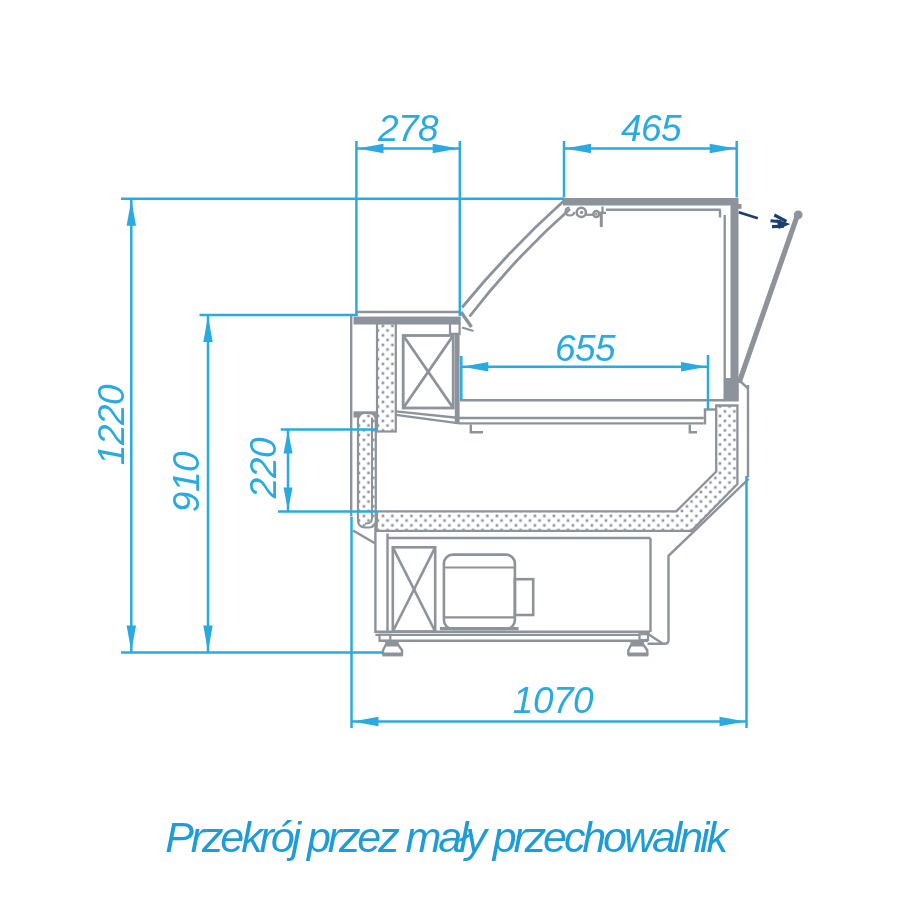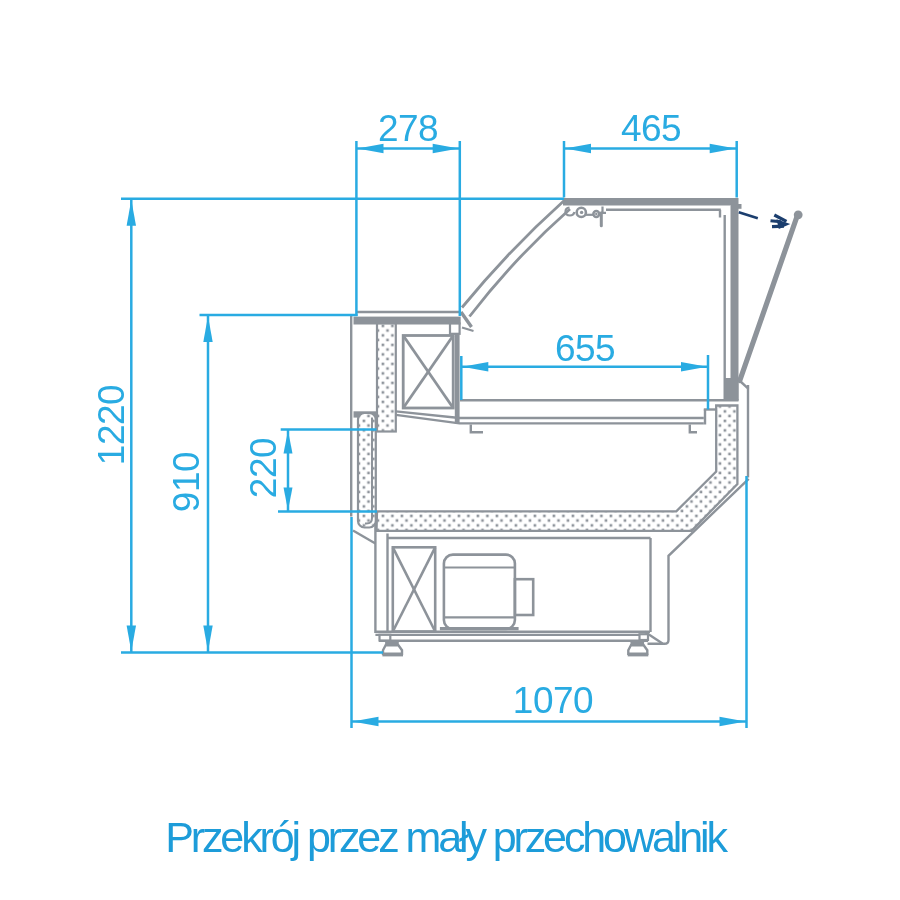--- a/index.html
+++ b/index.html
@@ -1,16 +1,16 @@
 <!DOCTYPE html>
 <html><head>
 <meta charset="utf-8">
 <style>
   html,body{margin:0;padding:0;background:#ffffff;}
-  .wrap{width:900px;height:900px;position:relative;background:#fff;}
+  .wrap{width:900px;height:900px;position:relative;background:#fff;font-style:italic;}
   text{font-family:"Liberation Sans", sans-serif;}
 </style>
 </head>
 <body>
 <div class="wrap">
 <svg width="900" height="900" viewBox="0 0 900 900">
 <defs>
 <pattern id="dots" width="9.5" height="9.5" patternUnits="userSpaceOnUse">
   <rect width="9.5" height="9.5" fill="#ffffff"></rect>
   <rect x="1.6" y="1.6" width="2.6" height="2.6" fill="#8D939A"></rect>

